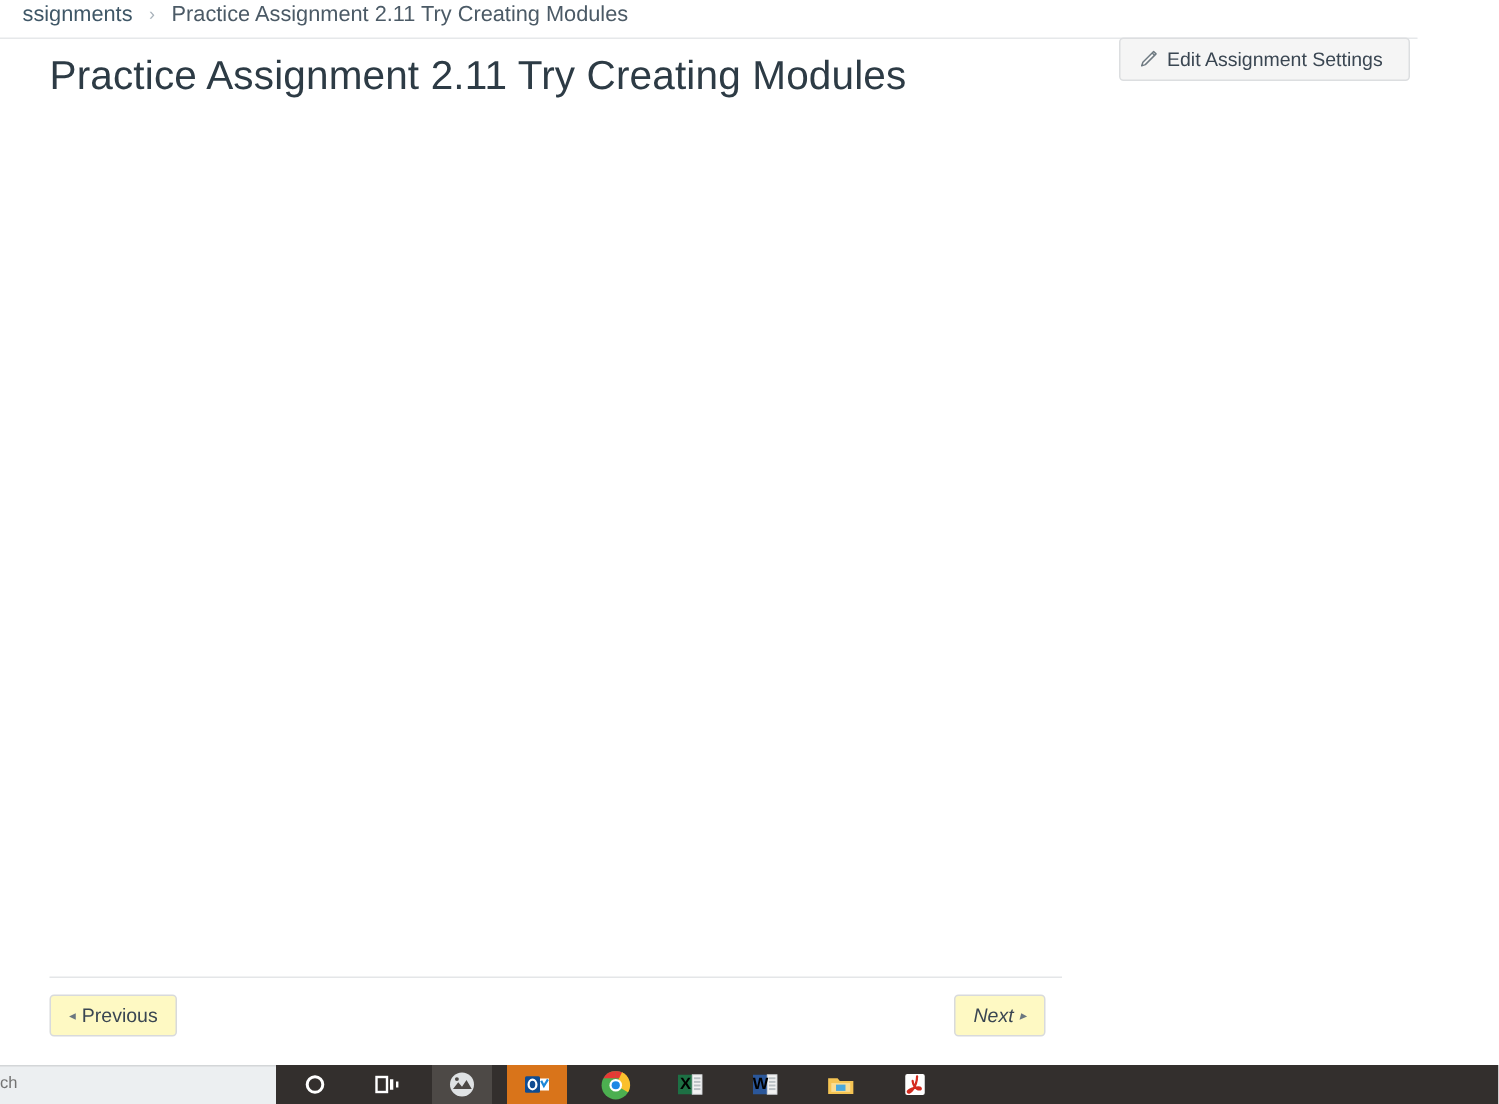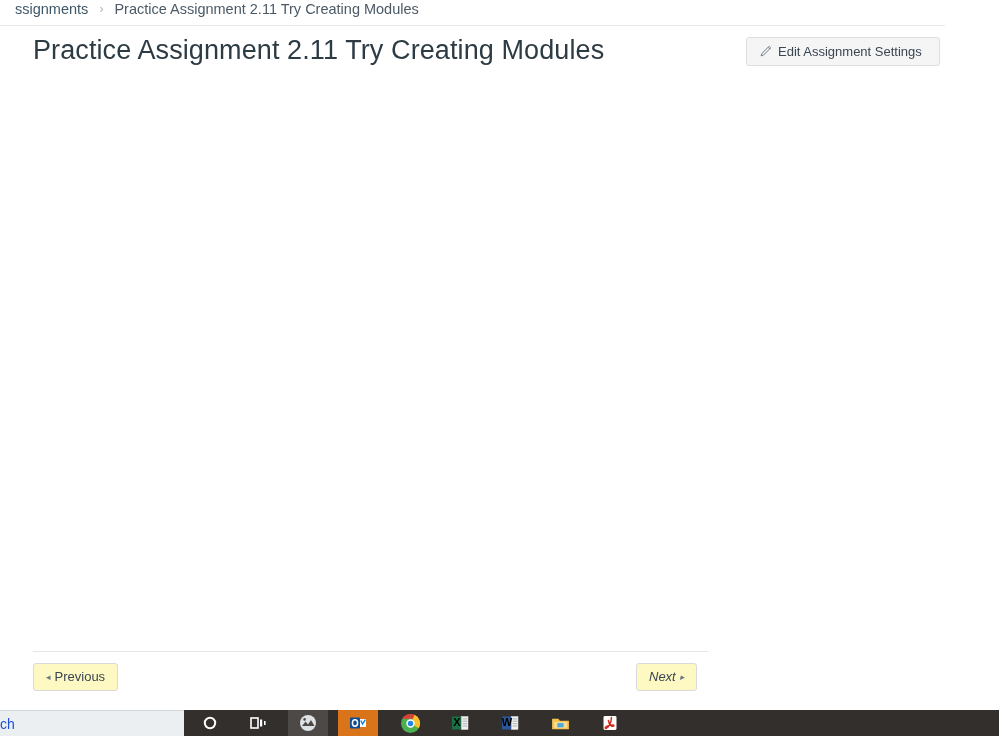--- a/index.html
+++ b/index.html
@@ -143,21 +143,20 @@
   }
   .nav-arrow.left { margin-right: 4px; }
   .nav-arrow.right { margin-left: 4px; }
 
   
   .sidebar {
     position: absolute;
     top: 25px;
     left: 746px;
     width: 195px;
-    margin-top: 12px;
   }
   .side-btn {
     display: block;
     box-sizing: border-box;
     width: 194px;
     height: 29px;
     margin-bottom: 6px;
     background: #f5f5f5;
     border: 1px solid #dcdee0;
     border-radius: 3px;
@@ -193,22 +192,22 @@
     height: 26px;
     background: #eceff1;
     box-sizing: border-box;
     border-top: 1px solid #d3d6d8;
     cursor: text;
   }
   .task-search-text {
     position: absolute;
     left: 0px;
     top: 5px;
-    font-size: 14px;
-    color: #1d4ed8;
+    font-size: 11px;
+    color: #737373;
     white-space: nowrap;
   }
   .tb-item {
     position: absolute;
     top: 0;
     width: 40px;
     height: 26px;
     cursor: pointer;
   }
   .tb-inner {

